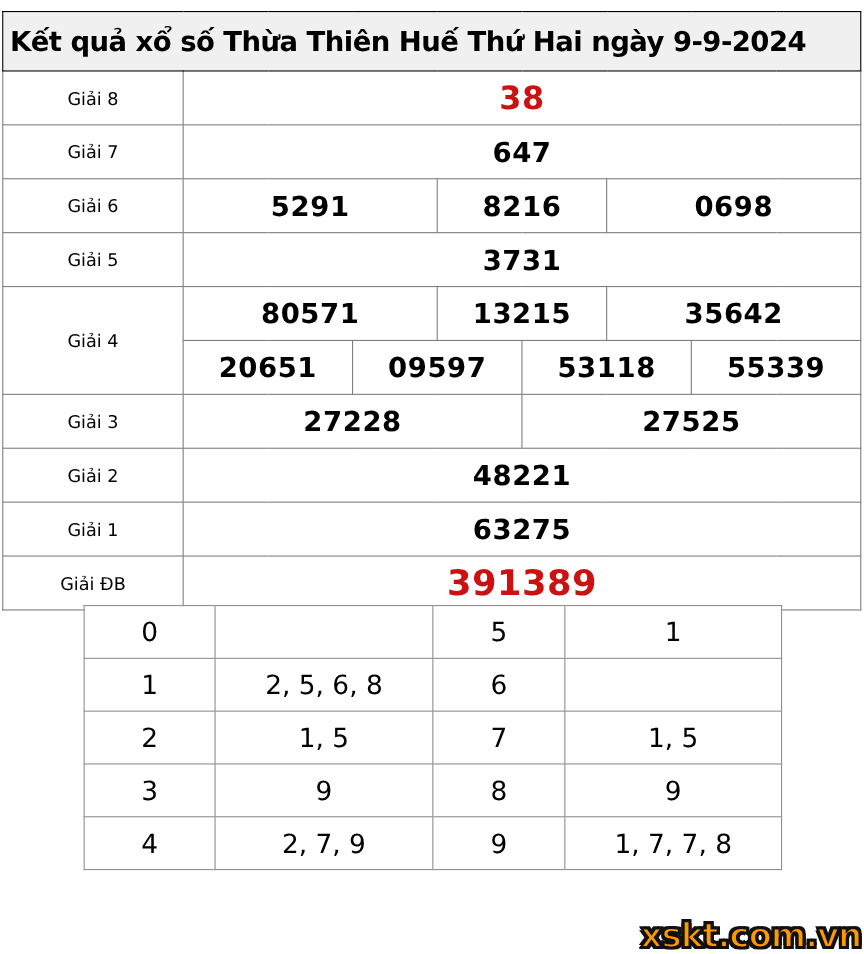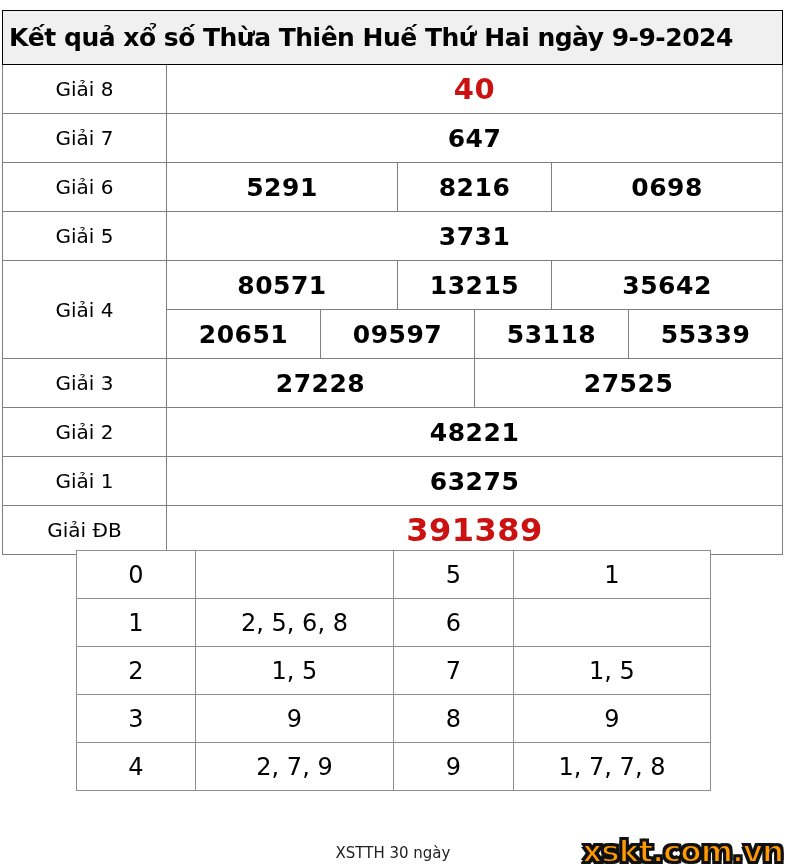--- a/index.html
+++ b/index.html
@@ -34,21 +34,21 @@
     text-align: left;
     height: 42px;
     padding: 12px 6px;
     font-weight: bold;
     font-size: 25px;
     letter-spacing: -0.5px;
     white-space: nowrap;
     overflow: hidden;
   }
   table.results td.lbl {
-    font-size: 20px;
+    font-size: 16px;
     font-weight: normal;
     margin-left: 36px;
   }
   table.results td.val {
     font-size: 25px;
     font-weight: bold;
     letter-spacing: 0.5px;
   }
   table.results td.val.red  { color: #cc1111; }
   table.results td.val.big  { font-size: 29px; }
@@ -115,21 +115,21 @@
         <col style="width:77px">
         <col style="width:77px">
         <col style="width:77px">
     </colgroup>
     <tbody>
         <tr class="title-row">
       <td colspan="9">Kết quả xổ số Thừa Thiên Huế Thứ Hai ngày 9-9-2024</td>
     </tr>
     <tr>
       <td class="lbl">Giải 8</td>
-      <td colspan="8" class="val red big">40</td>
+      <td colspan="8" class="val red big">38</td>
     </tr>
     <tr>
       <td class="lbl">Giải 7</td>
       <td colspan="8" class="val">647</td>
     </tr>
     <tr>
       <td class="lbl">Giải 6</td>
       <td colspan="3" class="val">5291</td>
       <td colspan="2" class="val">8216</td>
       <td colspan="3" class="val">0698</td>
@@ -204,17 +204,16 @@
     </tr>
     <tr>
       <td>4</td>
       <td>2, 7, 9</td>
       <td>9</td>
       <td>1, 7, 7, 8</td>
     </tr>
   </tbody>
     </table>
 
-  <div class="footer-note">XSTTH 30 ngày</div>
 
   <div class="site-logo">xskt.com.vn</div>
 
 </div>
 
 </body></html>

